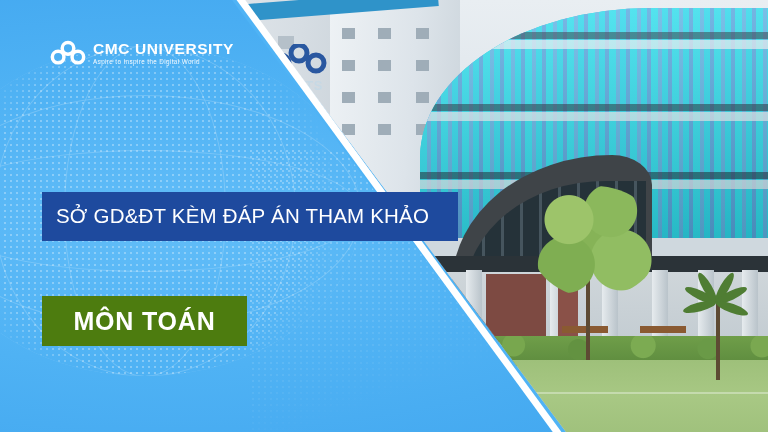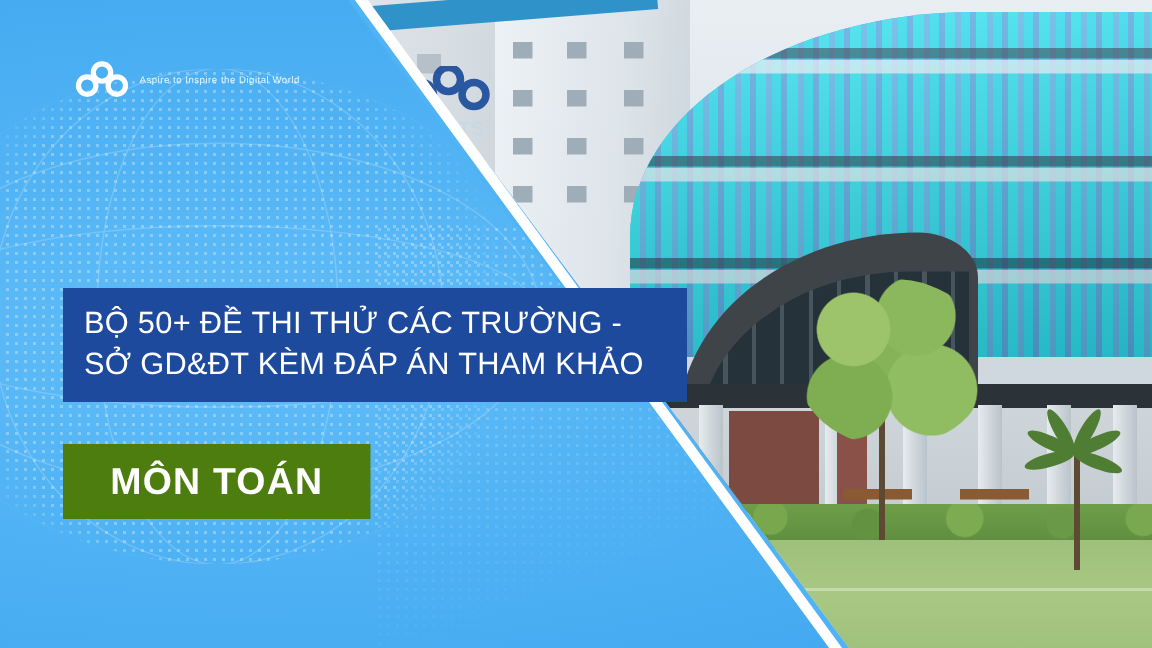--- a/index.html
+++ b/index.html
@@ -257,27 +257,27 @@
 
   <div id="logo">
     <svg class="mark" viewBox="0 0 62 44">
       <g fill="none" stroke="#ffffff" stroke-width="6" stroke-linecap="round">
         <circle cx="14" cy="29" r="10"></circle>
         <circle cx="31" cy="14" r="10"></circle>
         <circle cx="48" cy="29" r="10"></circle>
       </g>
     </svg>
     <span class="txt">
+      <span class="name">CMC UNIVERSITY</span>
       <span class="tag">Aspire to Inspire the Digital World</span>
     </span>
   </div>
 
 
   <div id="titlebox">
-    <div class="line">BỘ 50+ ĐỀ THI THỬ CÁC TRƯỜNG -</div>
     <div class="line">SỞ GD&amp;ĐT KÈM ĐÁP ÁN THAM KHẢO</div>
   </div>
 
   <div id="subjectbox">
     <span class="s">MÔN TOÁN</span>
   </div>
 
 </div>
 
 </body></html>

